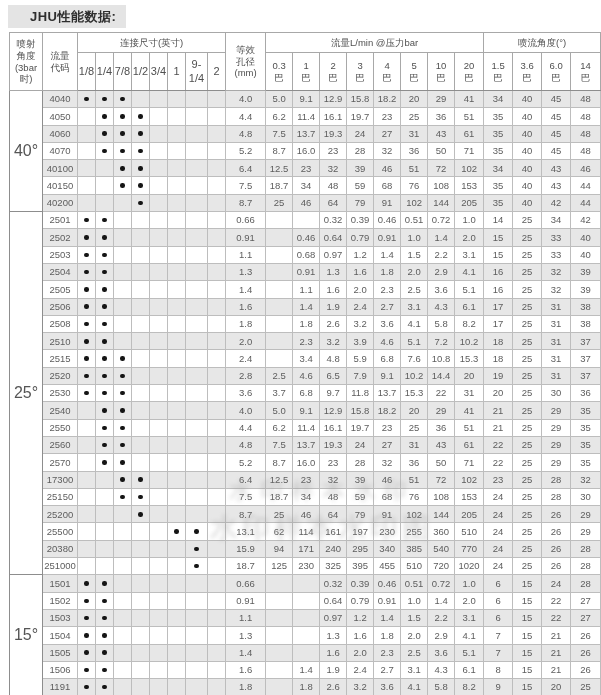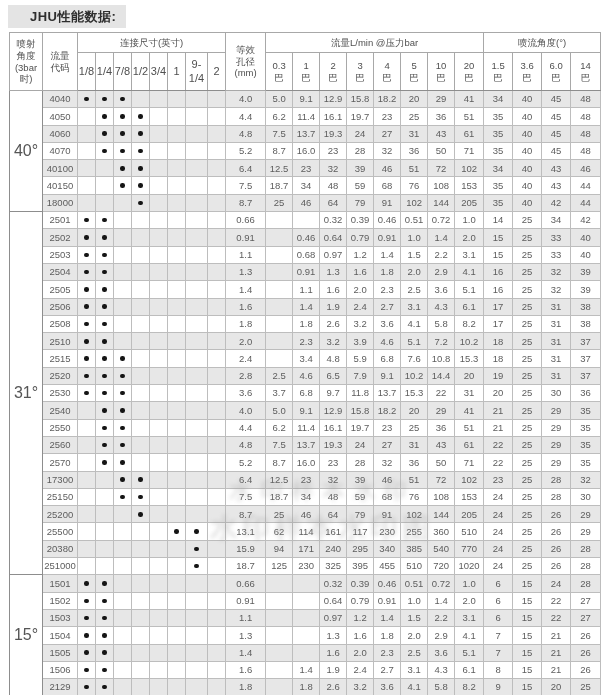--- a/index.html
+++ b/index.html
@@ -280,21 +280,21 @@
         <td>68</td>
         <td>76</td>
         <td>108</td>
         <td>153</td>
         <td>35</td>
         <td>40</td>
         <td>43</td>
         <td>44</td>
       </tr>
       <tr class="stripe">
-        <td>18000</td>
+        <td>40200</td>
         <td></td>
         <td></td>
         <td></td>
         <td>
           <span class="dot"></span>
         </td>
         <td></td>
         <td></td>
         <td></td>
         <td></td>
@@ -306,21 +306,21 @@
         <td>91</td>
         <td>102</td>
         <td>144</td>
         <td>205</td>
         <td>35</td>
         <td>40</td>
         <td>42</td>
         <td>44</td>
       </tr>
       <tr class="section-start">
-        <td rowspan="21" class="angle-label">31°</td>
+        <td rowspan="21" class="angle-label">25°</td>
         <td>2501</td>
         <td>
           <span class="dot"></span>
         </td>
         <td>
           <span class="dot"></span>
         </td>
         <td></td>
         <td></td>
         <td></td>
@@ -832,21 +832,21 @@
           <span class="dot"></span>
         </td>
         <td>
           <span class="dot"></span>
         </td>
         <td></td>
         <td>13.1</td>
         <td>62</td>
         <td>114</td>
         <td>161</td>
-        <td>117</td>
+        <td>197</td>
         <td>230</td>
         <td>255</td>
         <td>360</td>
         <td>510</td>
         <td>24</td>
         <td>25</td>
         <td>26</td>
         <td>29</td>
       </tr>
       <tr class="stripe">
@@ -1064,21 +1064,21 @@
         <td>2.7</td>
         <td>3.1</td>
         <td>4.3</td>
         <td>6.1</td>
         <td>8</td>
         <td>15</td>
         <td>21</td>
         <td>26</td>
       </tr>
       <tr class="stripe">
-        <td>2129</td>
+        <td>1191</td>
         <td>
           <span class="dot"></span>
         </td>
         <td>
           <span class="dot"></span>
         </td>
         <td></td>
         <td></td>
         <td></td>
         <td></td>

